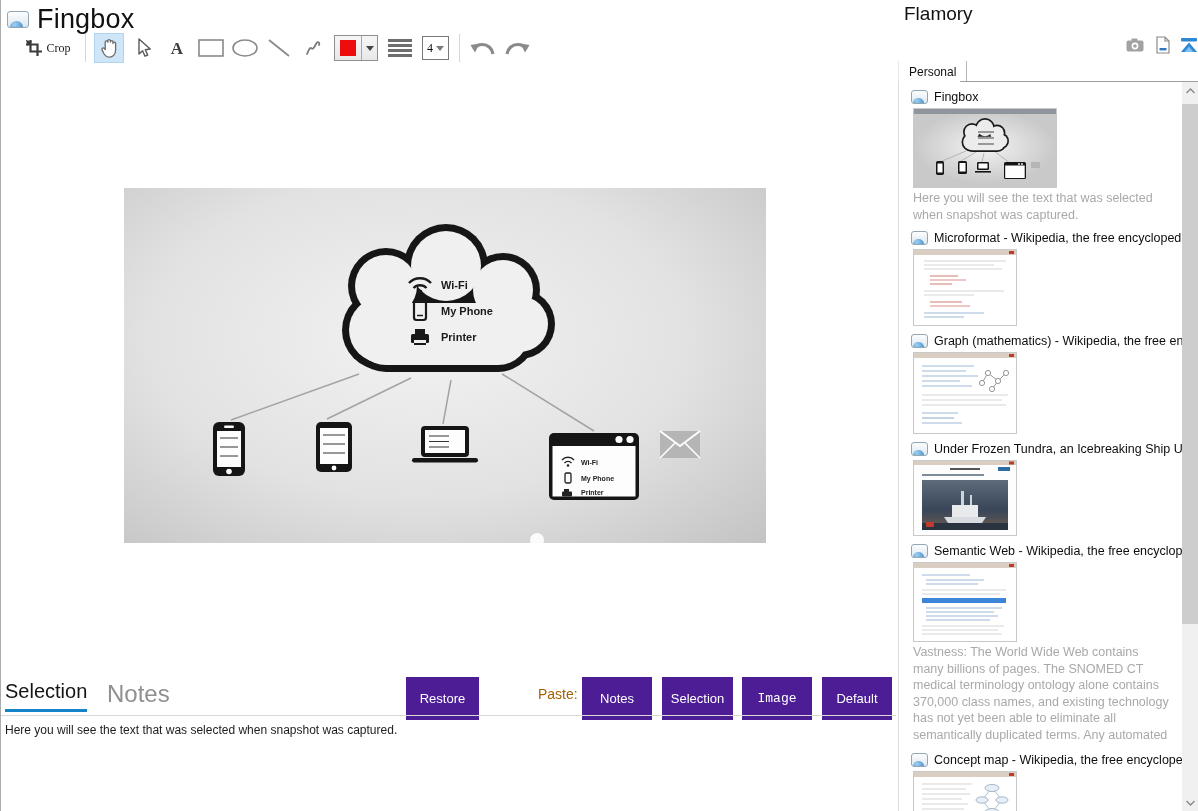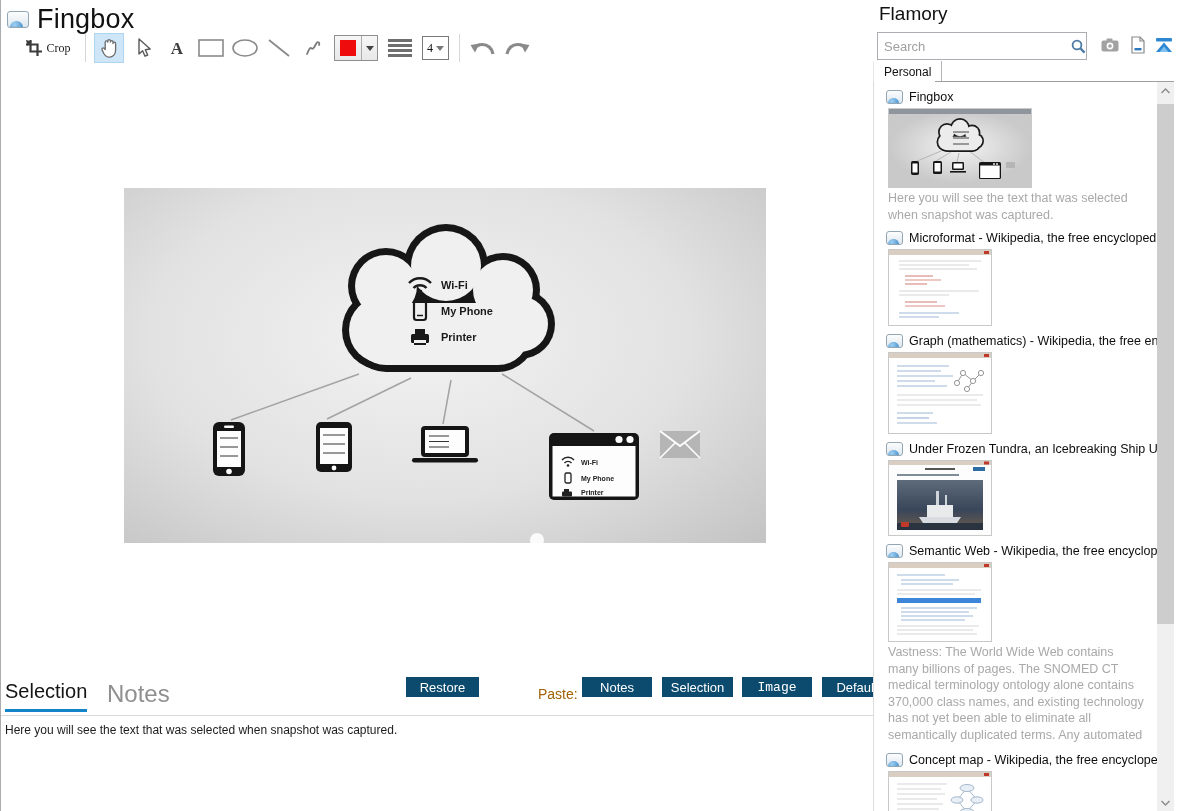--- a/index.html
+++ b/index.html
@@ -31,32 +31,32 @@
   .size-combo{display:flex;align-items:center;gap:3px;border:1px solid #7a7a7a;background:#fff;height:22px;padding:0 4px;margin:0 4px;}
   .size-combo .val{font-size:12px;color:#111;}
   .width-icon{display:flex;flex-direction:column;gap:2px;margin:0 6px;}
   .width-icon div{width:24px;height:3px;background:#6e6e6e;}
   
   .canvas{position:absolute;left:123px;top:188px;width:642px;height:355px;
     background:radial-gradient(ellipse at 46% 42%,#f2f2f2 0%,#e2e2e2 55%,#c3c3c3 100%);}
   
   .tab-selection{position:absolute;left:4px;top:680px;font-size:20px;color:#141414;padding-bottom:6px;border-bottom:3px solid #1583c8;}
   .tab-notes{position:absolute;left:106px;top:680px;font-size:24px;color:#8f8f8f;}
-  .btn{position:absolute;top:677px;height:20px;background:#0c4a6e;color:#fff;font-size:13px;
+  .btn{position:absolute;top:677px;height:43px;background:#4c1d95;color:#fff;font-size:13px;
     display:flex;align-items:center;justify-content:center;border:none;font-family:inherit;}
   .btn-restore{left:405px;width:73px;}
   .paste-label{position:absolute;left:537px;top:686px;font-size:14px;color:#a16207;}
   .btn-link{left:581px;width:70px;}
   .btn-selection{left:661px;width:71px;}
   .btn-image{left:741px;width:70px;font-family:Liberation Mono, monospace;}
   .btn-default{left:821px;width:70px;}
   .bottom-sep{position:absolute;left:0;top:715px;width:895px;height:1px;background:#d9d9d9;}
   .selection-text{position:absolute;left:4px;top:723px;font-size:12px;color:#1c1c1c;}
   
-  .sidebar{position:absolute;left:872px;top:0;width:301px;height:811px;background:#fff;}
+  .sidebar{position:absolute;left:897px;top:0;width:301px;height:811px;background:#fff;}
   .sb-title{position:absolute;left:6px;top:3px;font-size:19px;color:#111;}
   .search-box{position:absolute;left:4px;top:32px;width:208px;height:26px;border:1px solid #abadb3;display:flex;align-items:center;}
   .search-box input{flex:1;border:none;outline:none;font-size:13px;color:#333;padding:0 6px;font-family:inherit;background:transparent;}
   .search-box input::placeholder{color:#a0a0a0;}
   .sb-icon{position:absolute;top:36px;width:20px;height:18px;display:flex;align-items:center;justify-content:center;}
   .tab-personal{position:absolute;left:0;top:61px;height:21px;padding:0 10px;font-size:12px;color:#111;
     display:flex;align-items:center;background:#fff;border-right:1px solid #b5b5b5;border-left:1px solid #e7e7e7;}
   .tab-strip-line{position:absolute;left:62px;top:81px;width:239px;height:1px;background:#9f9f9f;}
   .snap-list{position:absolute;left:0;top:82px;width:284px;height:729px;overflow:hidden;border-left:1px solid #dcdcdc;box-sizing:border-box;}
   .snap-item{margin-top:6px;}
@@ -305,29 +305,20 @@
   <button class="btn btn-selection">Selection</button>
   <button class="btn btn-image">Image</button>
   <button class="btn btn-default">Default</button>
   <div class="bottom-sep"></div>
   <div class="selection-text">Here you will see the text that was selected when snapshot was captured.</div>
 </div>
 
 <div class="sidebar">
   <div class="sb-title">Flamory</div>
 
-  <div class="search-box">
-    <input type="text" placeholder="Search" style="">
-    <span style="padding:0 5px">
-      <svg width="15" height="15" viewBox="0 0 15 15">
-          <circle cx="6" cy="6" r="4.4" fill="none" stroke="#4c7aa5" stroke-width="1.8"></circle>
-          <line x1="9.4" y1="9.4" x2="13.6" y2="13.6" stroke="#4c7aa5" stroke-width="2.2"></line>
-        </svg>
-    </span>
-  </div>
 
   <span class="sb-icon" style="left:227px">
     <svg width="18" height="14" viewBox="0 0 18 14">
         <rect x="0.5" y="2.5" width="17" height="11" rx="2" fill="#a2a2a2"></rect>
         <rect x="5.5" y="0.5" width="6" height="3" rx="1" fill="#a2a2a2"></rect>
         <circle cx="9" cy="8" r="3.4" fill="#fff"></circle>
         <circle cx="9" cy="8" r="1.8" fill="#a2a2a2"></circle>
       </svg>
   </span>
   <span class="sb-icon" style="left:255px">

